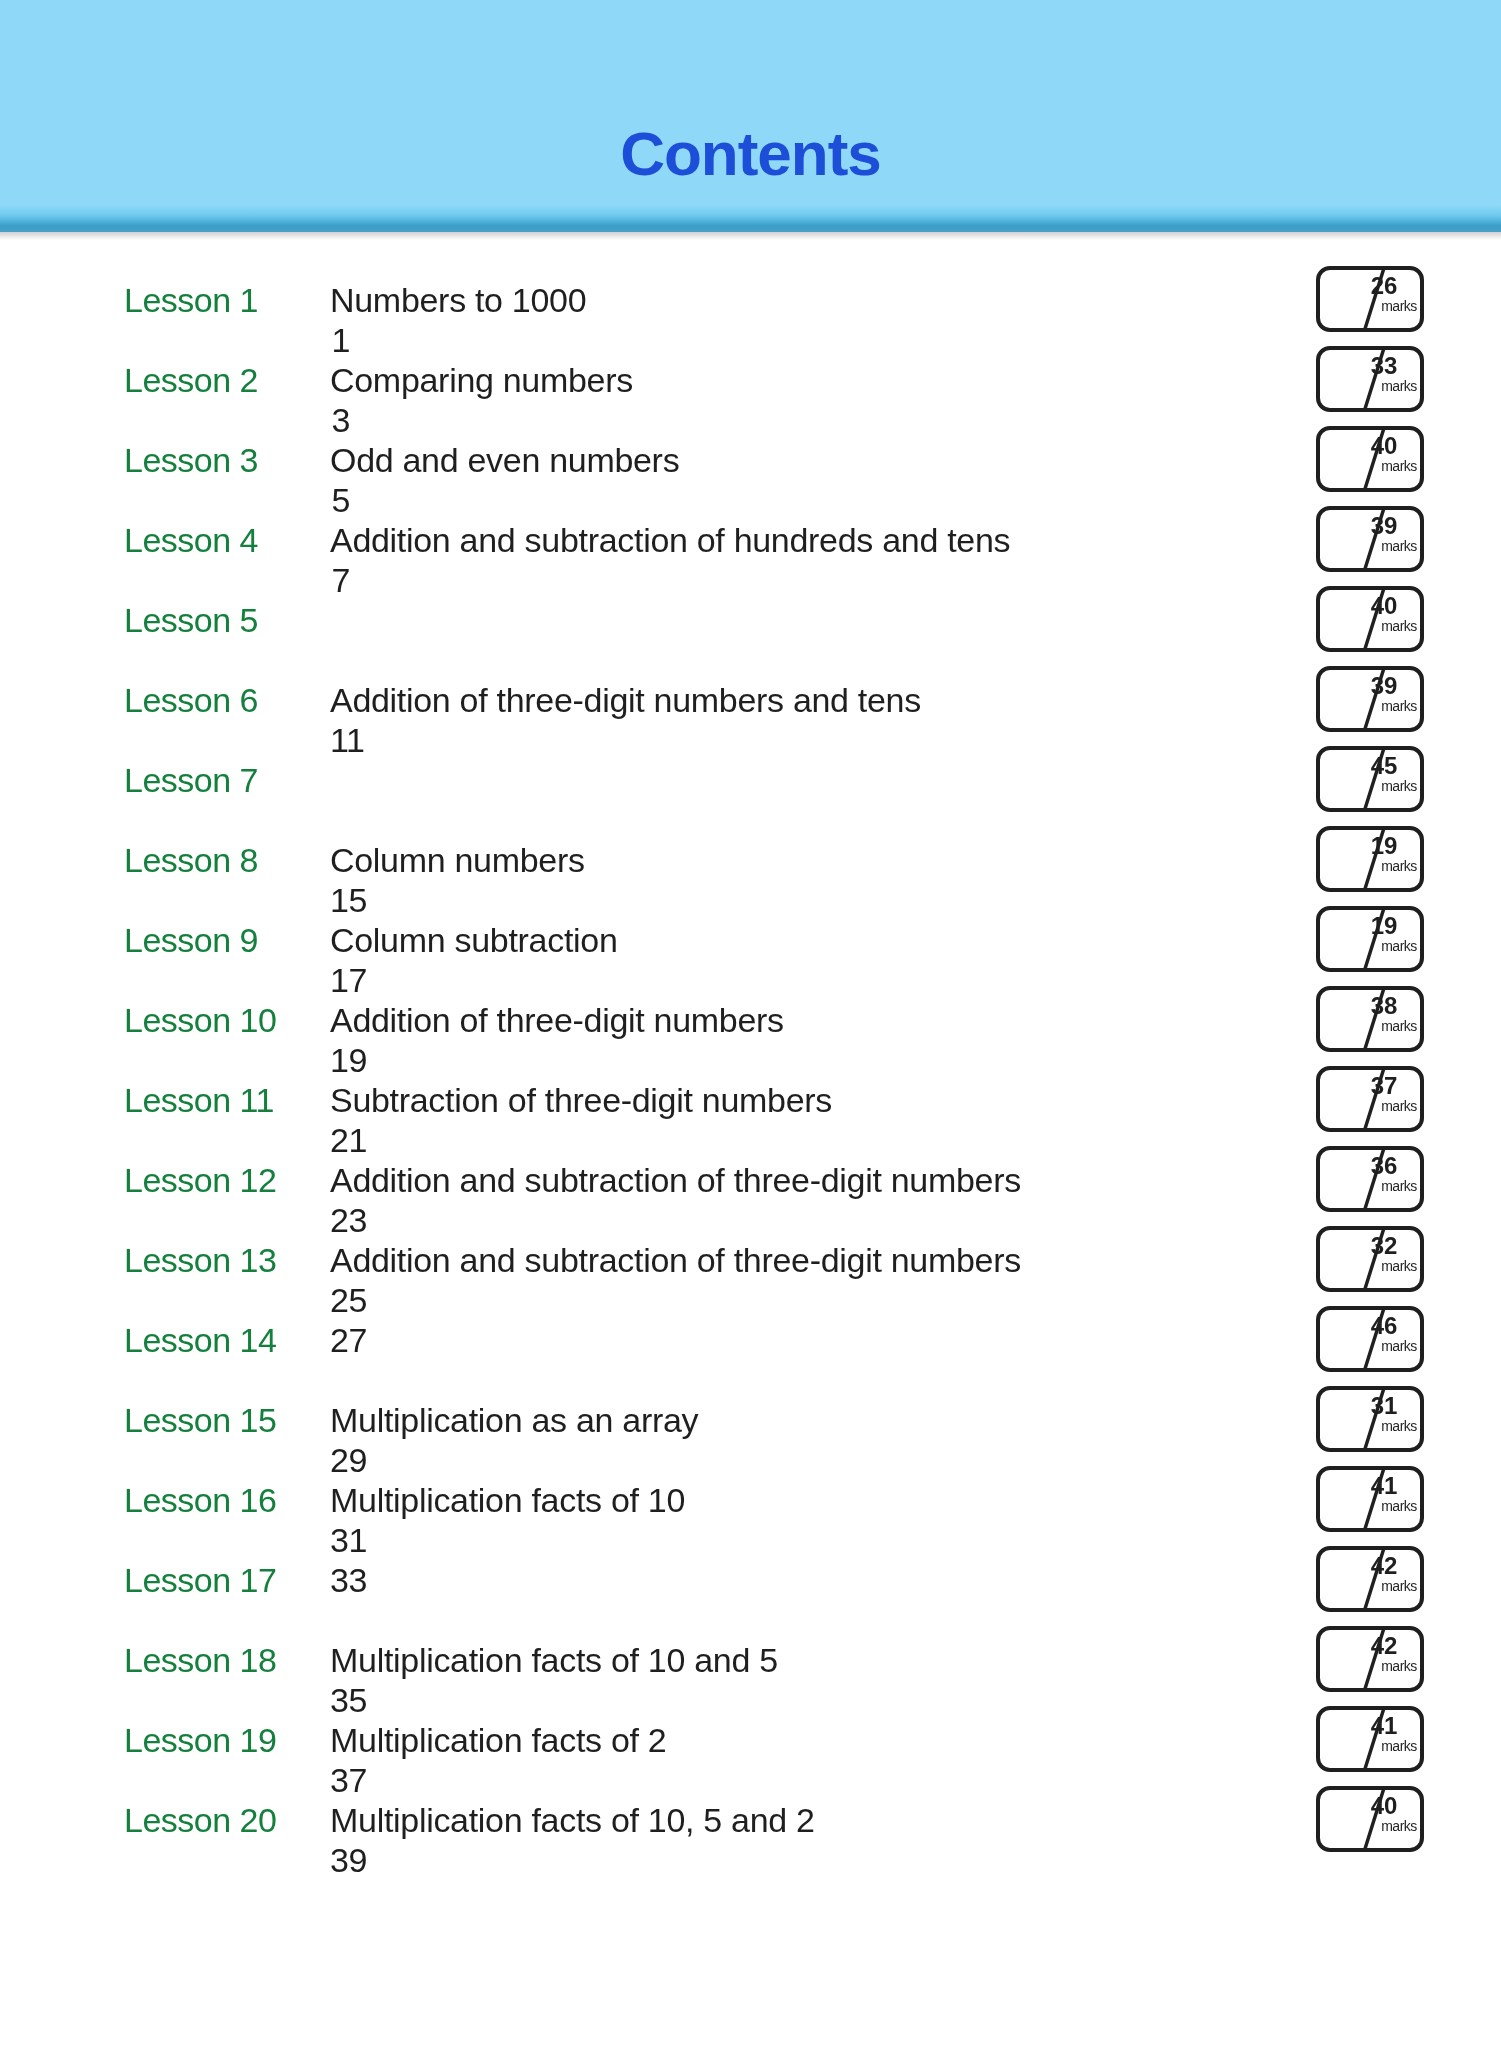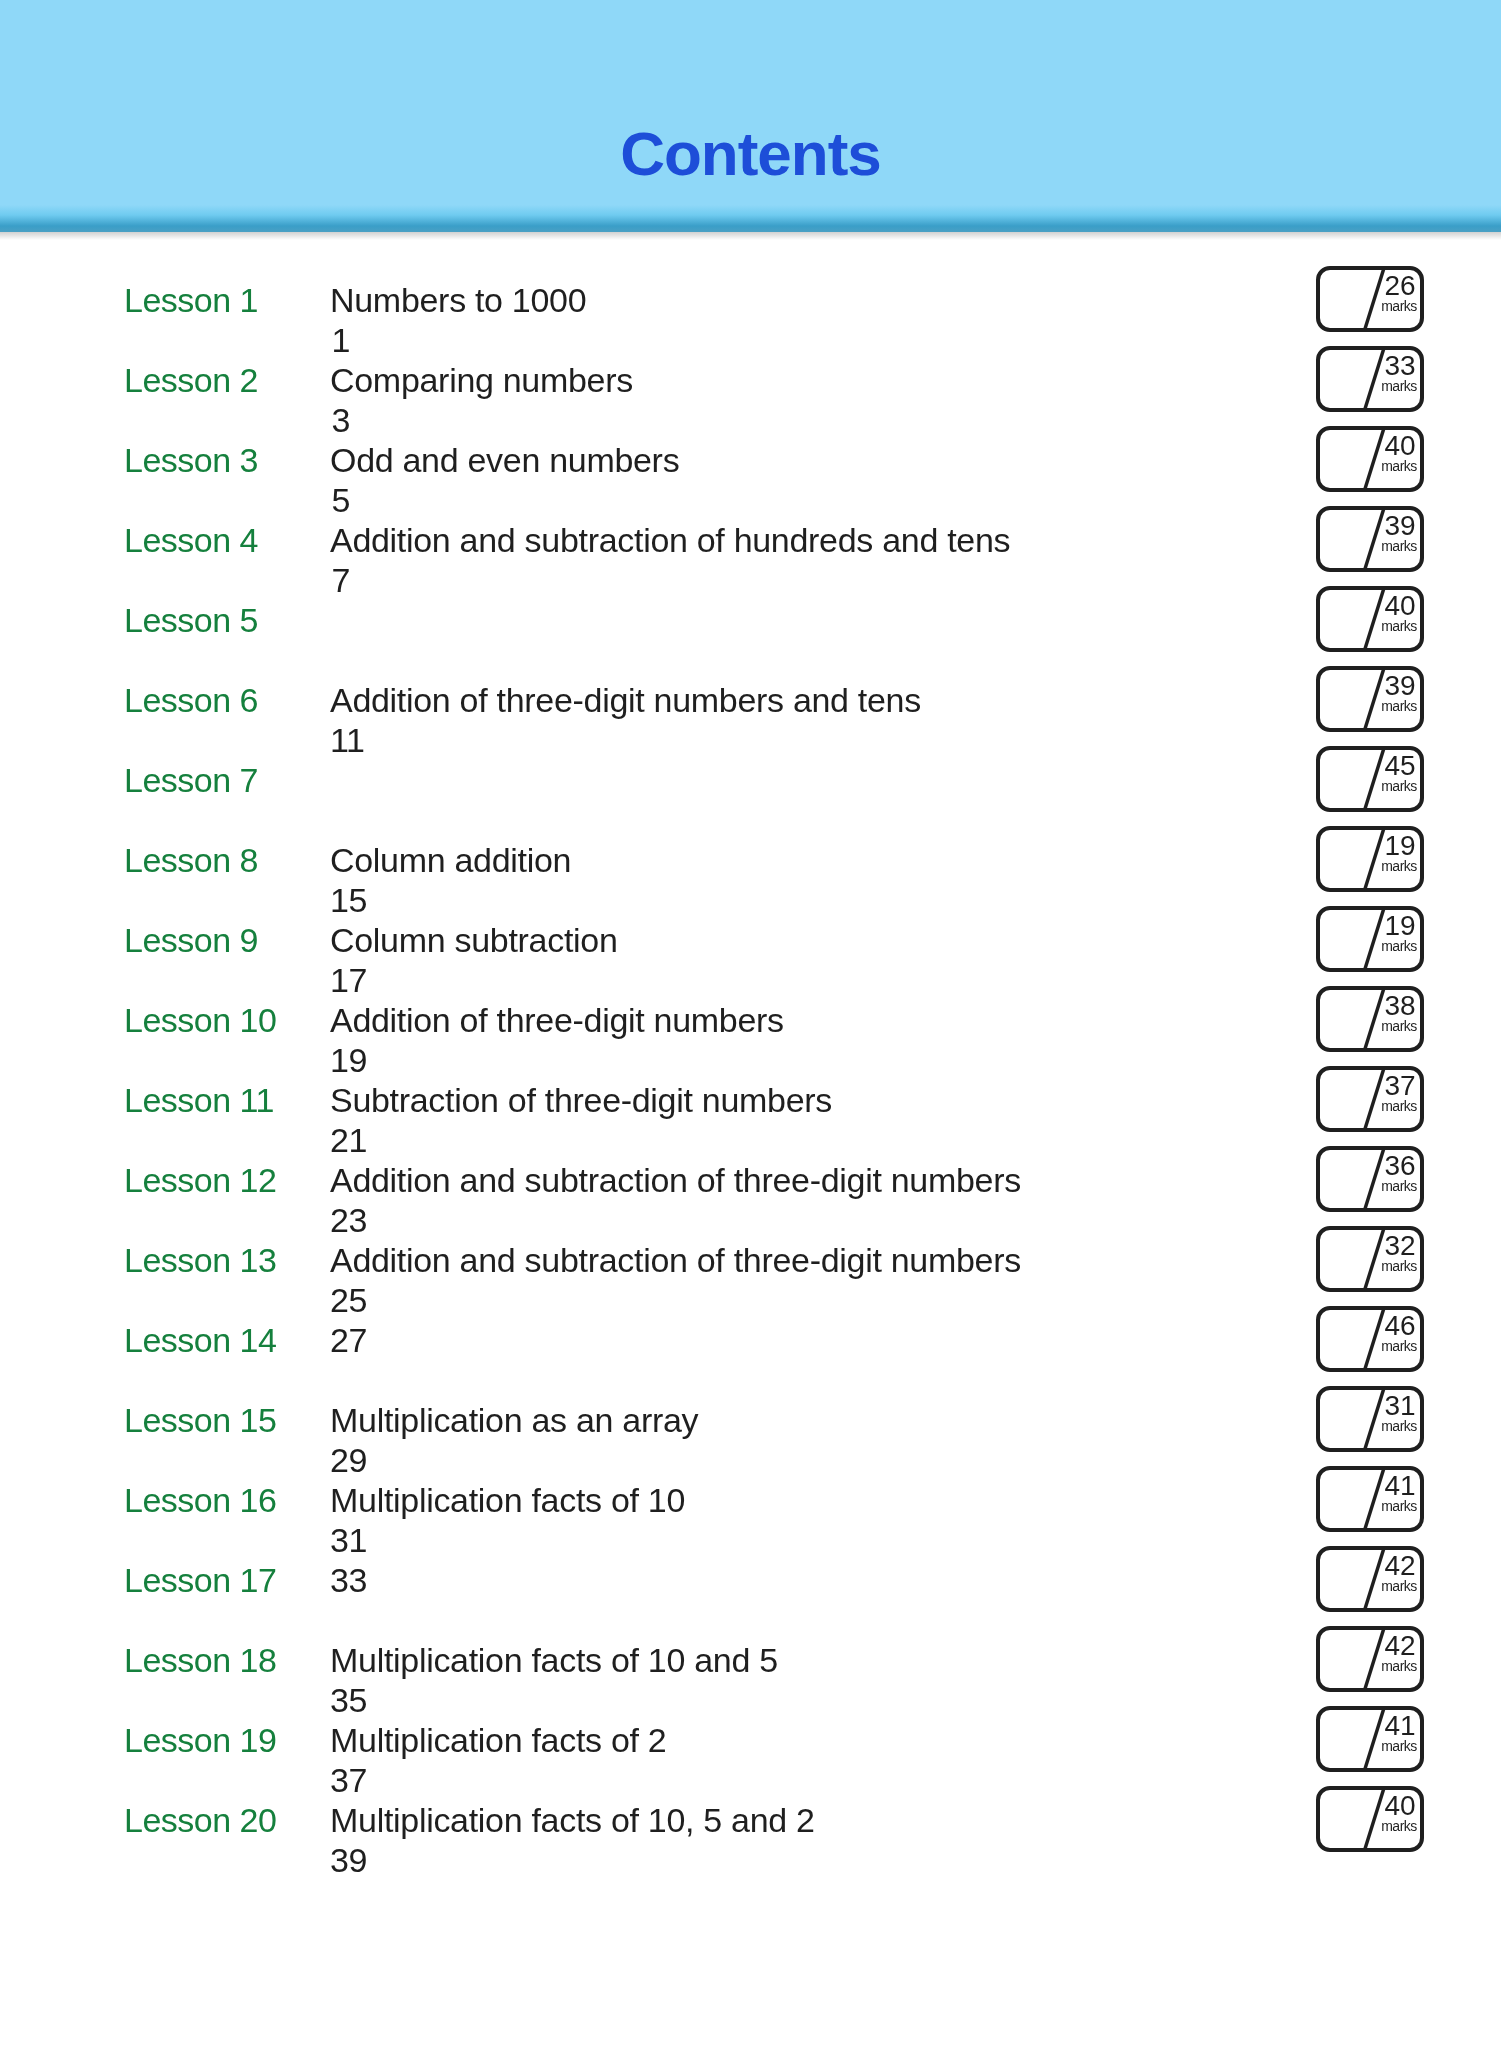--- a/index.html
+++ b/index.html
@@ -42,22 +42,22 @@
     content: "......................................................................................................................................................................................................";
   }
   .entry .p { white-space: nowrap; min-width: 20px; text-align: right; }
   .marks-box {
     position: absolute; left: 1316px; top: 4px; width: 108px; height: 66px;
     border: 4px solid #1f1f1f; border-radius: 14px; box-sizing: border-box;
     overflow: hidden; background: #fff;
   }
   .marks-box svg { position: absolute; left: 0; top: 0; }
   .marks-num {
-    position: absolute; left: 60px; top: 4px; width: 40px; text-align: center;
-    font-size: 28px; font-weight: normal; color: #1f1f1f; line-height: 24px;
+    position: absolute; left: 44px; top: 4px; width: 40px; text-align: center;
+    font-size: 24px; font-weight: bold; color: #1f1f1f; line-height: 24px;
   }
   .marks-lbl {
     position: absolute; left: 54px; top: 28px; width: 50px; text-align: center;
     font-size: 14px; color: #1f1f1f; line-height: 16px; letter-spacing: -0.5px;
   }
 </style>
 </head>
 <body>
 
 <div class="header"></div>
@@ -157,21 +157,21 @@
         <svg width="100" height="58">
           <line x1="64" y1="-2" x2="44" y2="62" stroke="#1f1f1f" stroke-width="3.5"></line>
         </svg>
         <span class="marks-num">45</span>
         <span class="marks-lbl">marks</span>
       </div>
     </div>
     <div class="row">
       <span class="lesson">Lesson 8</span>
       <div class="entry">
-        <span class="t">Column addition</span>
+        <span class="t">Column numbers</span>
         <span class="dots"></span>
         <span class="p">15</span>
       </div>
       <div class="marks-box">
         <svg width="100" height="58">
           <line x1="64" y1="-2" x2="44" y2="62" stroke="#1f1f1f" stroke-width="3.5"></line>
         </svg>
         <span class="marks-num">19</span>
         <span class="marks-lbl">marks</span>
       </div>

